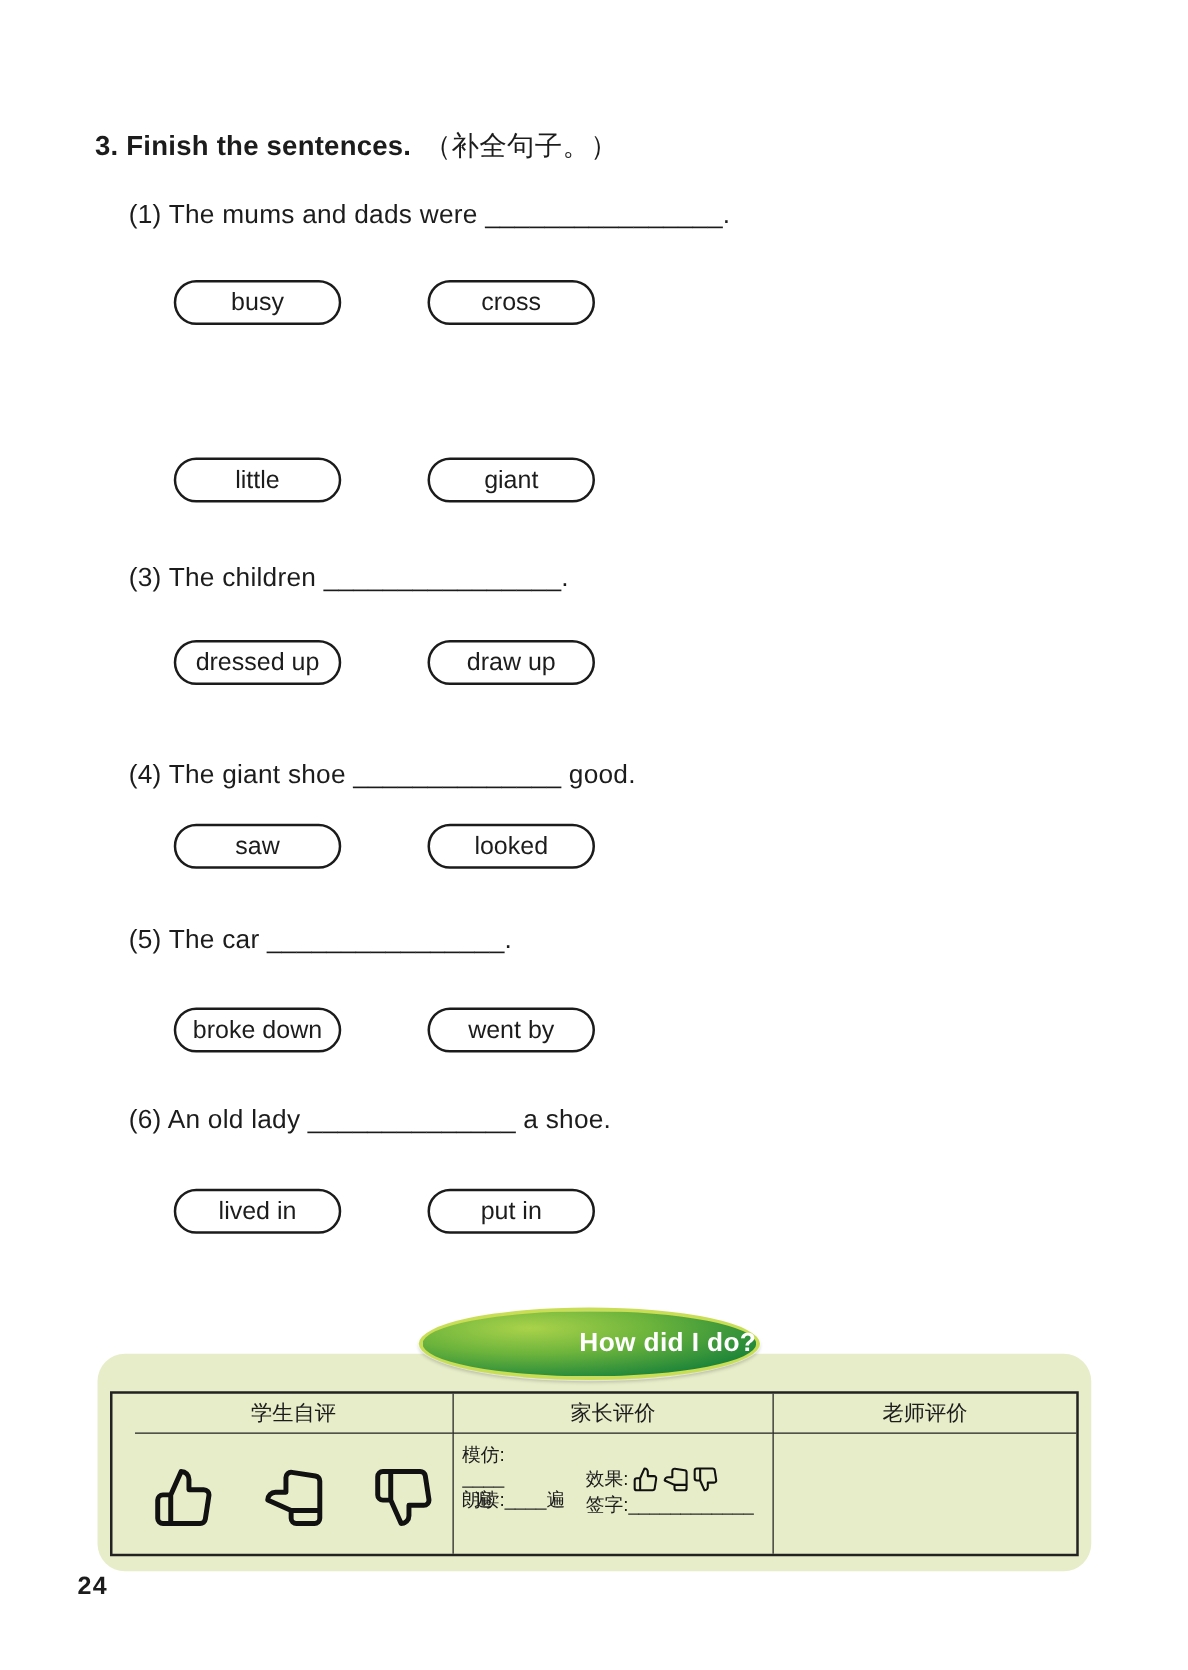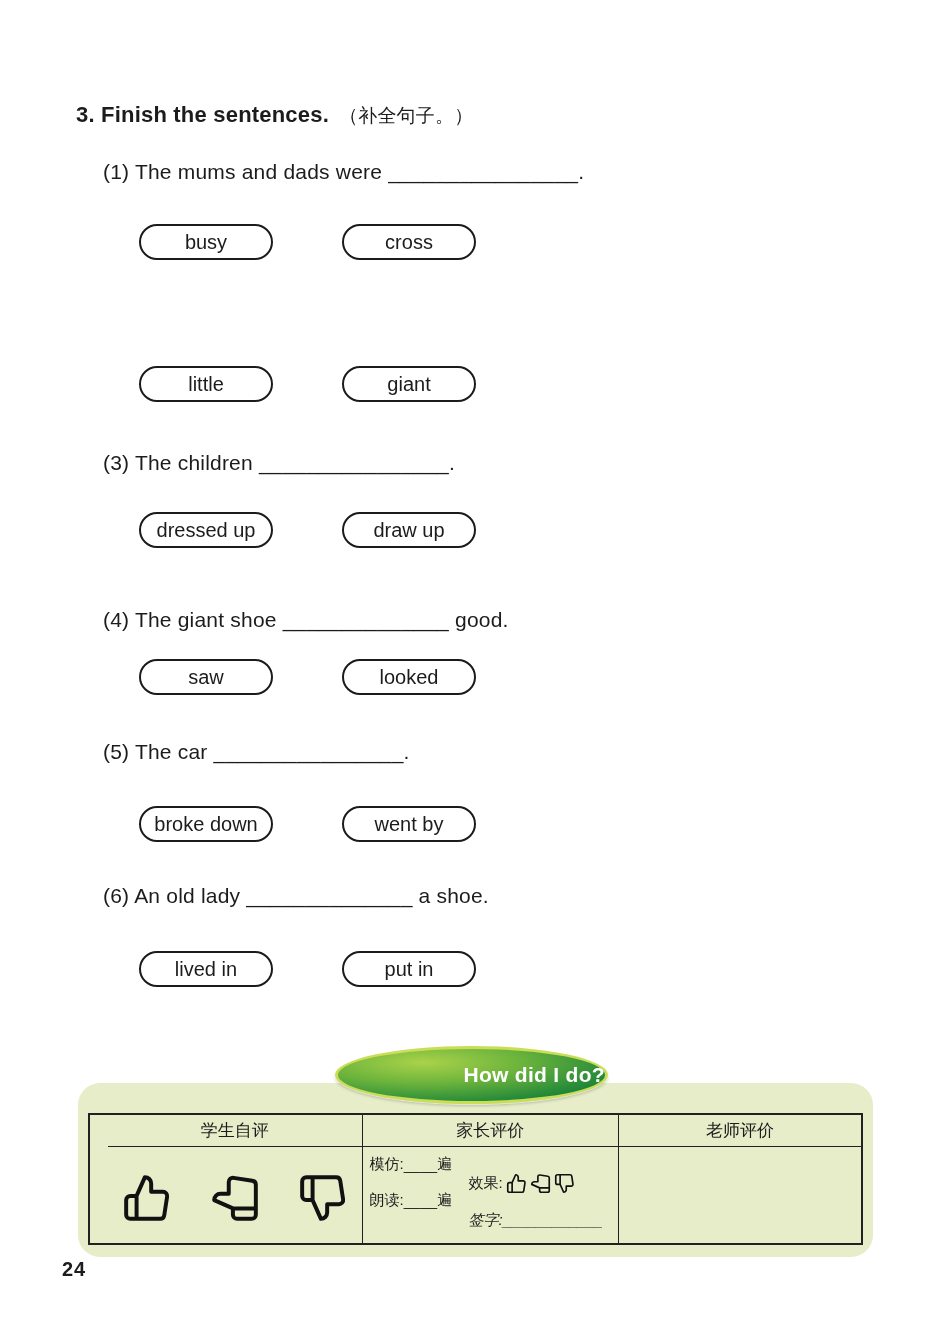--- a/index.html
+++ b/index.html
@@ -2,21 +2,21 @@
 <html><head>
 <meta charset="utf-8">
 <style>
   * { margin:0; padding:0; box-sizing:border-box; }
   html,body { background:#fff; }
   .page {
     position:relative; width:950px; height:1336px; background:#ffffff;
     font-family:"Liberation Sans", sans-serif; color:#1c1c1c; overflow:hidden;
   }
   .title { position:absolute; left:76px; top:102px; font-size:22px; font-weight:600; letter-spacing:.2px; }
-  .title .zh { font-weight:400; font-size:19px; margin-left:10px;margin-top:28px; }
+  .title .zh { font-weight:400; font-size:22px; margin-left:10px;margin-top:28px; }
   .sentence { position:absolute; left:103px; font-size:21px; font-weight:500; letter-spacing:.2px; white-space:nowrap; }
   .pill {
     position:absolute; width:134px; height:36px; background:#fff;
     border:2.2px solid #1b1b1b; border-radius:18px;
     display:flex; align-items:center; justify-content:center;
     font-size:20px; font-weight:500; white-space:nowrap; cursor:pointer;
   }
   .pill.left { left:139px; }
   .pill.right { left:342px; }
 
@@ -44,24 +44,24 @@
   .eval-table .cell { border-left:1.5px solid #222; }
   .eval-table .cell.first { border-left:none; }
   .eval-table .head {
     display:flex; align-items:center; justify-content:center;
     border-bottom:1.5px solid #222; font-weight:400;
   }
   .student-cell { display:flex; align-items:center; justify-content:center; gap:38px; padding-top:6px; }
   .parent-cell { position:relative; font-size:15px; }
   .pline { position:absolute; white-space:nowrap; display:flex; align-items:center; }
   .pline .blank { letter-spacing:0; }
-  .pl1 { left:7px;  top:8px; }
+  .pl1 { left:7px;  top:8px;flex-direction:column; }
   .pl2 { left:7px;  top:44px; }
   .pl3 { left:106px; top:26px; gap:3px; }
-  .pl4 { left:106px; top:64px;font-style:italic; }
+  .pl4 { left:106px; top:48px; }
 
   .thumb-lg { width:50px; height:50px; }
   .thumb-sm { width:21px; height:21px; }
   .rot-side { transform:rotate(-90deg); }
   .rot-down { transform:scaleY(-1); }
 
   .page-number { position:absolute; left:62px; top:1258px; font-size:20px; font-weight:800; letter-spacing:1px; }
 </style>
 </head>
 <body>

